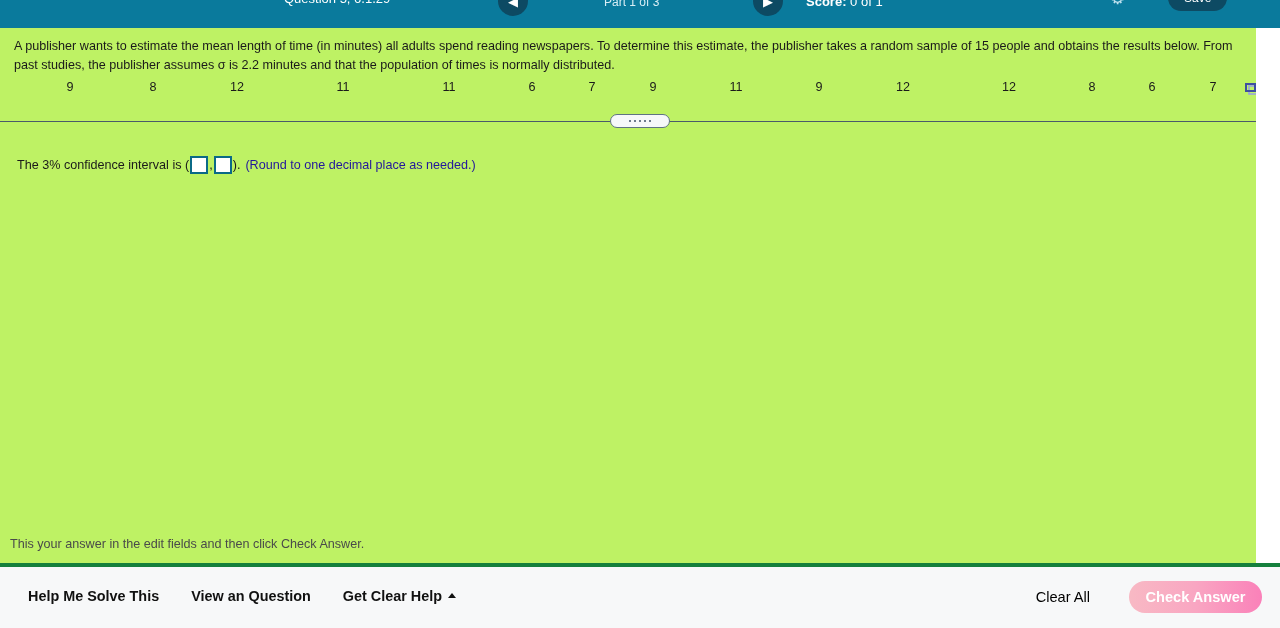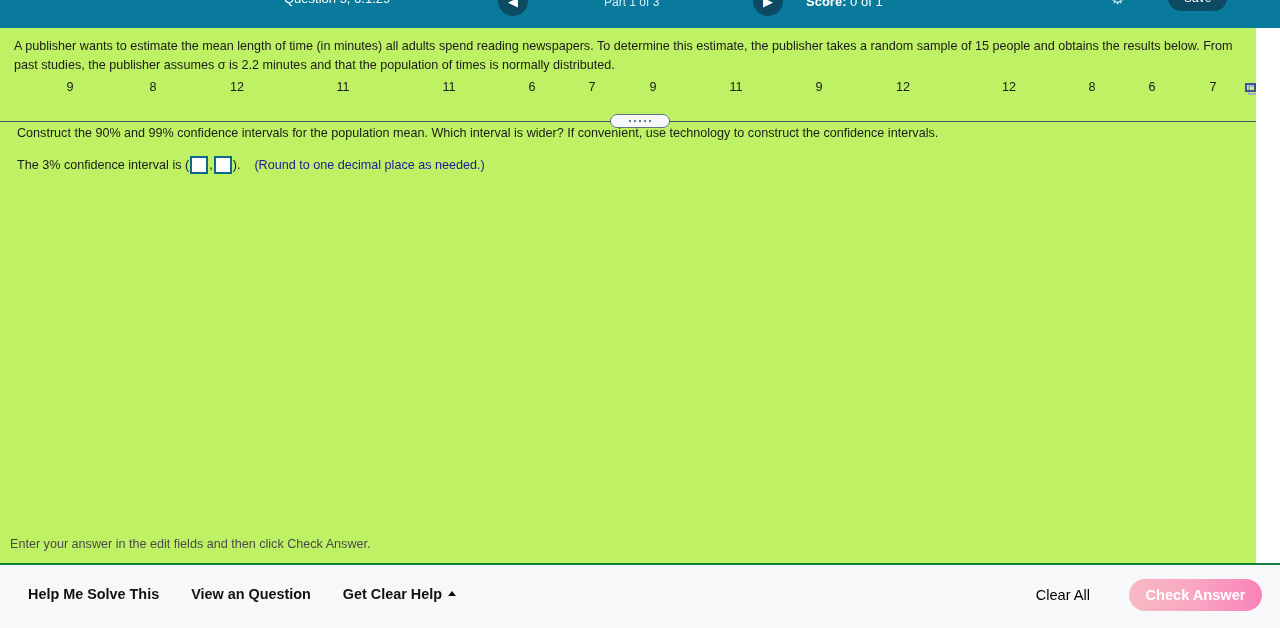--- a/index.html
+++ b/index.html
@@ -208,40 +208,40 @@
     margin: 0 1px;
     vertical-align: middle;
     font-size: 12px;
     font-family: "Liberation Sans", sans-serif;
     text-align: center;
     padding: 0;
     outline: none;
   }
   .hint {
     color: #22169c;
-    margin-left: 14px;
+    margin-left: 5px;
   }
   .paren { letter-spacing: 0; }
 
   
   .status-text {
     position: absolute;
     top: 537px;
     left: 10px;
     font-size: 12.6px;
     color: #4a4a4a;
   }
   .footer {
     position: absolute;
     left: 0;
     top: 563px;
     width: 1280px;
     height: 65px;
     background: #f7f8f9;
-    border-top: 2px solid #15803d;
+    border-top: 4px solid #15803d;
   }
   .footer-left {
     position: absolute;
     left: 28px;
     top: 21px;
     display: flex;
     align-items: center;
     gap: 32px;
   }
   .flink {
@@ -358,34 +358,33 @@
     <div class="line"></div>
     <div class="handle">
       <i></i>
       <i></i>
       <i></i>
       <i></i>
       <i></i>
     </div>
   </div>
 
-  <div class="subquestion">Construct the 90% and 99% confidence intervals for the population mean. Which interval is wider? If convenient, use technology to construct the confidence intervals.</div>
 
   <div class="answer-line">
     <span>The 3% confidence interval is (</span>
     <input class="ci-input" type="text" placeholder="" style="">
     <span class="paren">,</span>
     <input class="ci-input" type="text" placeholder="" style="">
     <span class="paren">).</span>
     <span class="hint">(Round to one decimal place as needed.)</span>
   </div>
 
 </div>
 
-<div class="status-text">Enter your answer in the edit fields and then click Check Answer.</div>
+<div class="status-text">This your answer in the edit fields and then click Check Answer.</div>
 
 <div class="footer">
   <div class="footer-left">
     <button class="flink">
       <span>Help Me Solve This</span>
     </button>
     <button class="flink">
       <span>View an Question</span>
     </button>
     <button class="flink">

